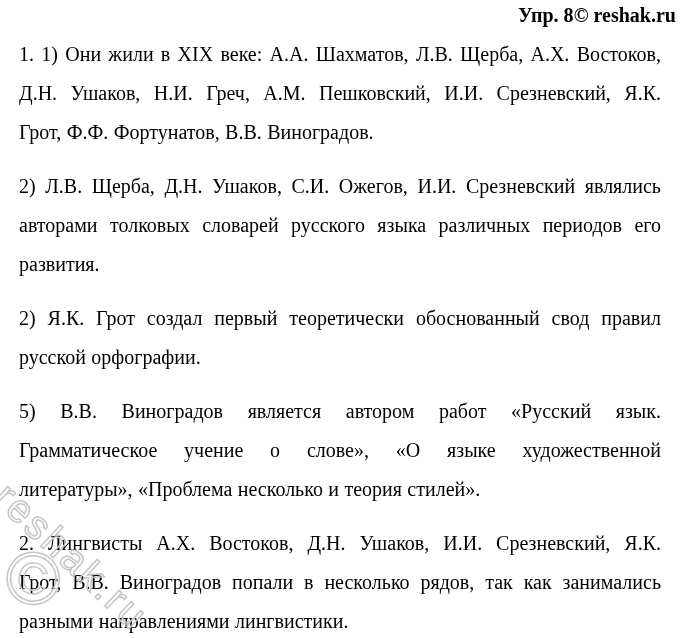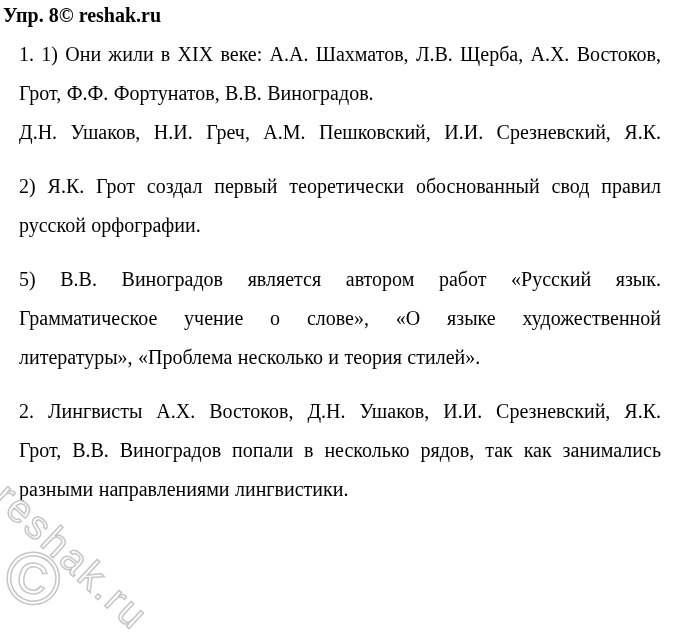--- a/index.html
+++ b/index.html
@@ -19,21 +19,21 @@
       position: relative;
       width: 680px;
       height: 638px;
     }
     .header-row {
       position: absolute;
       top: 3px;
       left: 3px;
       right: 4px;
       display: flex;
-      justify-content: flex-start;
+      justify-content: flex-end;
       align-items: baseline;
       font-size: 20px;
       line-height: 24px;
     }
     .exercise-label {
       font-weight: bold;
     }
     .site-copyright {
       font-weight: bold;
     }
@@ -91,24 +91,29 @@
 
   <div class="header-row">
     <span class="exercise-label">Упр. 8</span>
     <span class="site-copyright">© reshak.ru</span>
   </div>
 
   <div class="content">
 
     <p class="para">
       <span class="line" style="display:block">1. 1) Они жили в XIX веке: А.А. Шахматов, Л.В. Щерба, А.Х. Востоков,</span>
+      <span class="line" style="display:block">Д.Н. Ушаков, Н.И. Греч, А.М. Пешковский, И.И. Срезневский, Я.К.</span>
       <span class="line last" style="display:block">Грот, Ф.Ф. Фортунатов, В.В. Виноградов.</span>
-      <span class="line" style="display:block">Д.Н. Ушаков, Н.И. Греч, А.М. Пешковский, И.И. Срезневский, Я.К.</span>
     </p>
 
+    <p class="para">
+      <span class="line" style="display:block">2) Л.В. Щерба, Д.Н. Ушаков, С.И. Ожегов, И.И. Срезневский являлись</span>
+      <span class="line" style="display:block">авторами толковых словарей русского языка различных периодов его</span>
+      <span class="line last" style="display:block">развития.</span>
+    </p>
 
 
     <p class="para">
       <span class="line" style="display:block">2) Я.К. Грот создал первый теоретически обоснованный свод правил</span>
       <span class="line last" style="display:block">русской орфографии.</span>
     </p>
 
     <p class="para">
       <span class="line" style="display:block">5) В.В. Виноградов является автором работ «Русский язык.</span>
       <span class="line" style="display:block">Грамматическое учение о слове», «О языке художественной</span>

